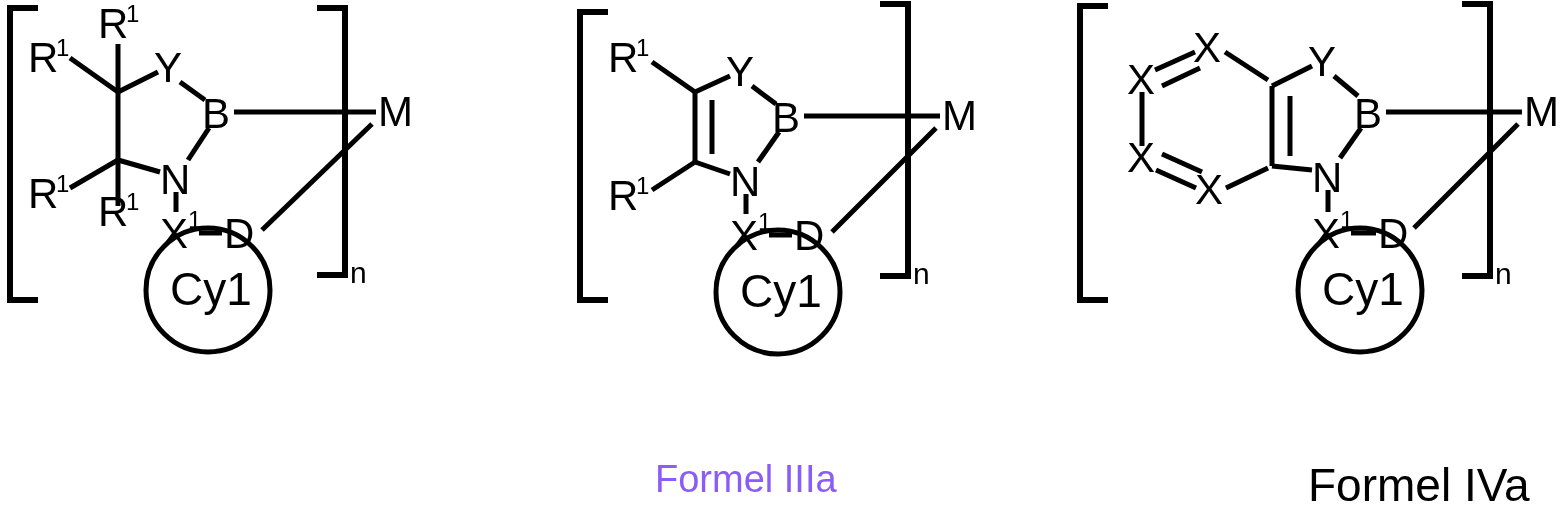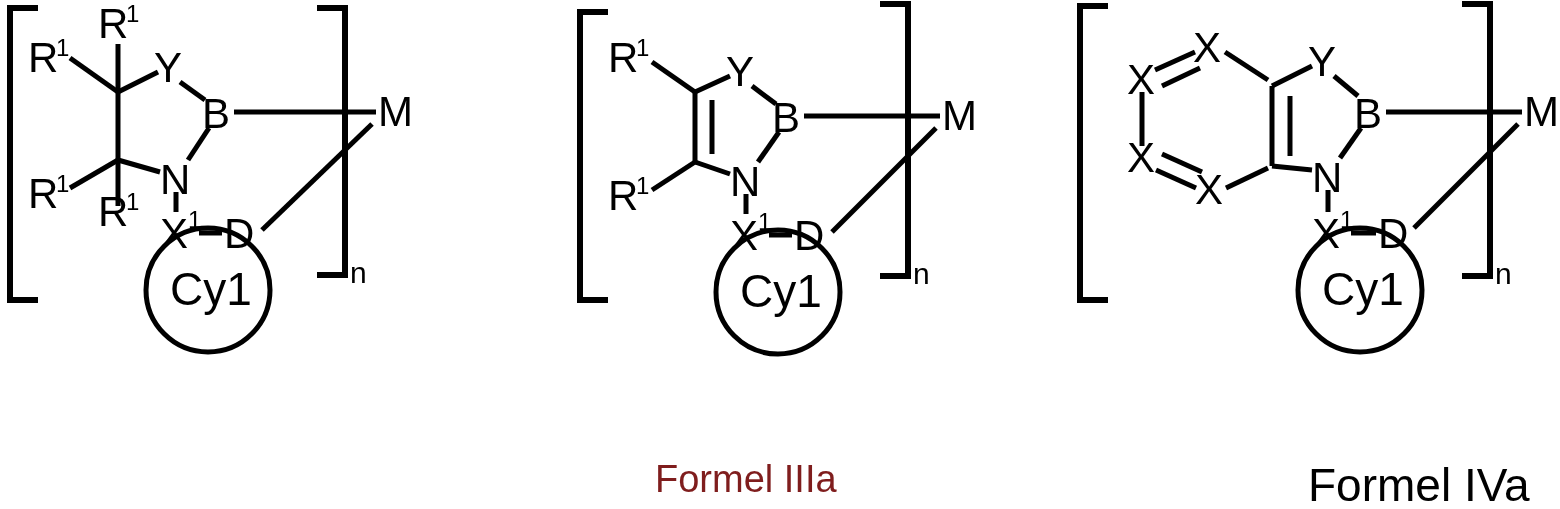--- a/index.html
+++ b/index.html
@@ -166,16 +166,16 @@
     <g>
       <text class="atom" x="262" y="248">X</text>
       <text class="sup" x="290" y="228">1</text>
     </g>
     <text class="atom" x="328" y="248">D</text>
     <text class="atom" x="474" y="126">M</text>
     <text class="cyl" x="272" y="305">Cy1</text>
   </svg>
 
   
-  <div style="position:absolute;left:655px;top:458px;font-size:38px;color:#7f1d1d;">Formel IIIa</div>
+  <div style="position:absolute;left:655px;top:458px;font-size:38px;color:#8b5cf6;">Formel IIIa</div>
   <div style="position:absolute;left:1308px;top:458px;font-size:46px;color:#000;">Formel IVa</div>
 
 </div>
 
 </body></html>

